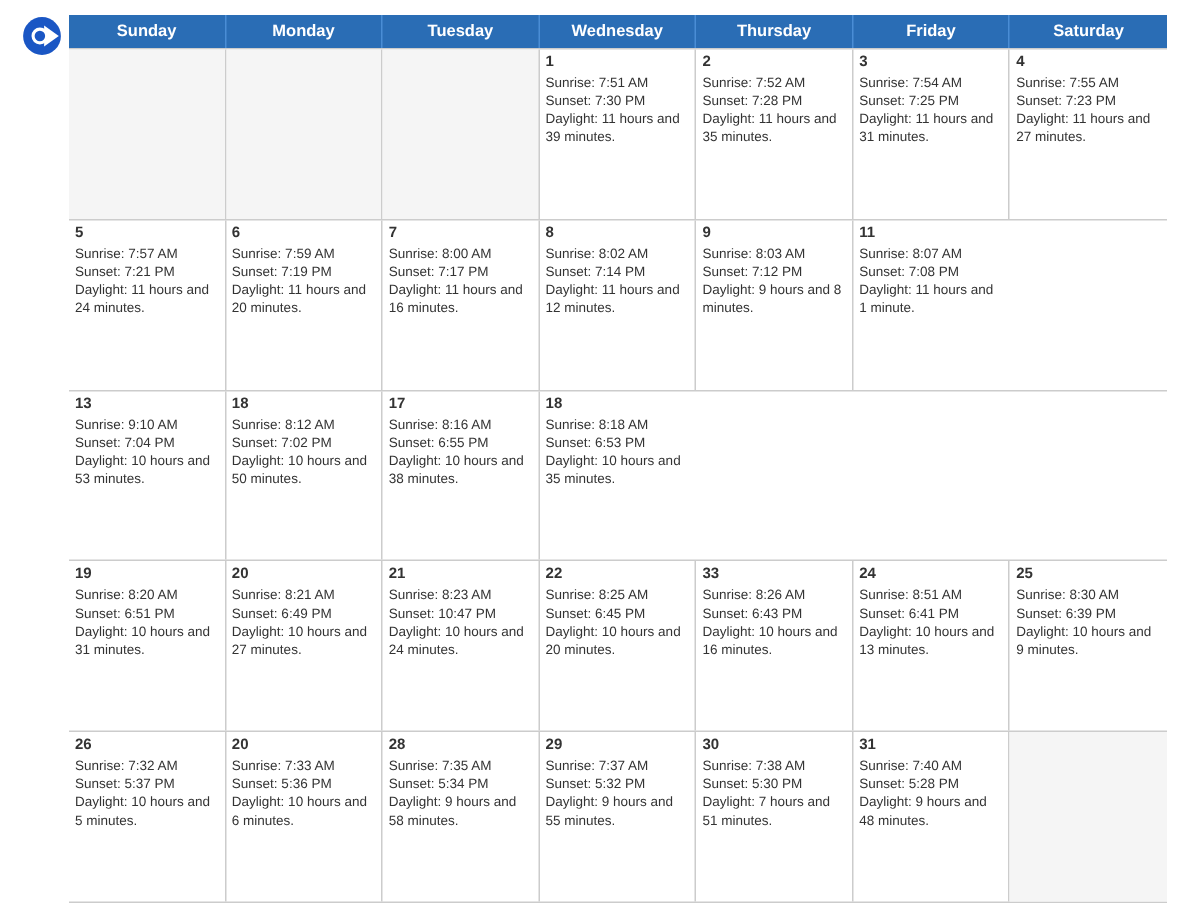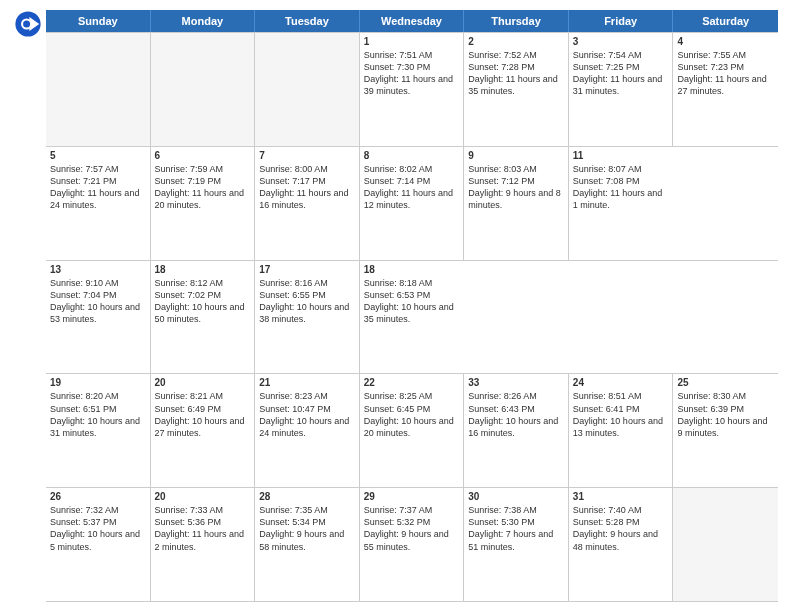--- a/index.html
+++ b/index.html
@@ -291,21 +291,21 @@
           <div class="cal-cell">
             <span class="day-num">26</span>
             <div class="cell-text">Sunrise: 7:32 AM</div>
             <div class="cell-text">Sunset: 5:37 PM</div>
             <div class="cell-text">Daylight: 10 hours and 5 minutes.</div>
           </div>
           <div class="cal-cell">
             <span class="day-num">20</span>
             <div class="cell-text">Sunrise: 7:33 AM</div>
             <div class="cell-text">Sunset: 5:36 PM</div>
-            <div class="cell-text">Daylight: 11 hours and 2 minutes.</div>
+            <div class="cell-text">Daylight: 10 hours and 6 minutes.</div>
           </div>
           <div class="cal-cell">
             <span class="day-num">28</span>
             <div class="cell-text">Sunrise: 7:35 AM</div>
             <div class="cell-text">Sunset: 5:34 PM</div>
             <div class="cell-text">Daylight: 9 hours and 58 minutes.</div>
           </div>
           <div class="cal-cell">
             <span class="day-num">29</span>
             <div class="cell-text">Sunrise: 7:37 AM</div>

